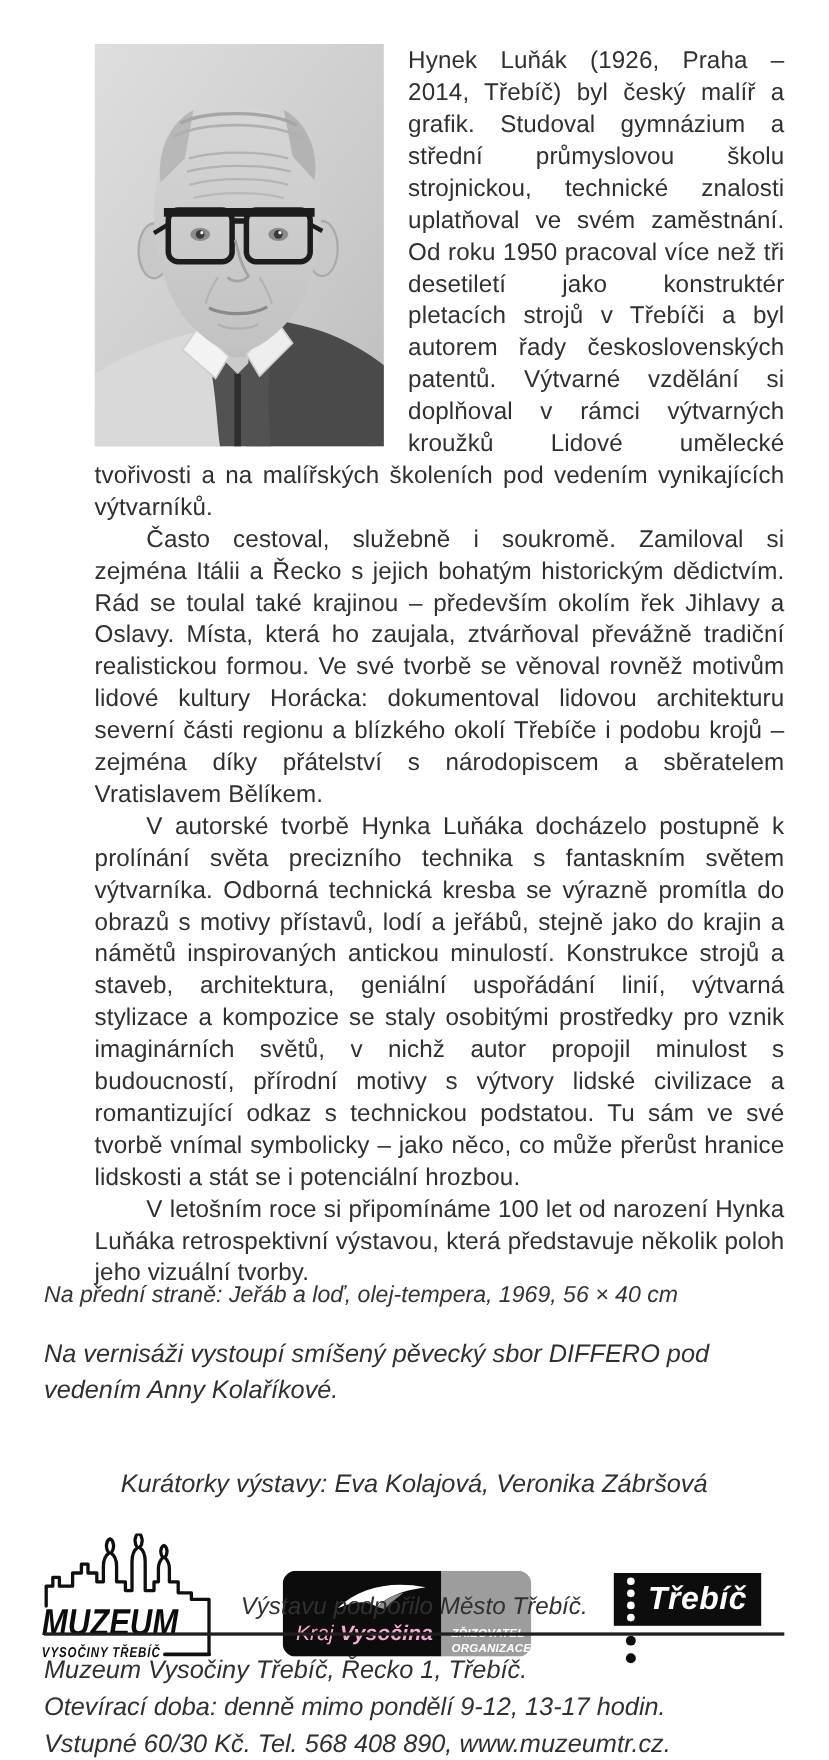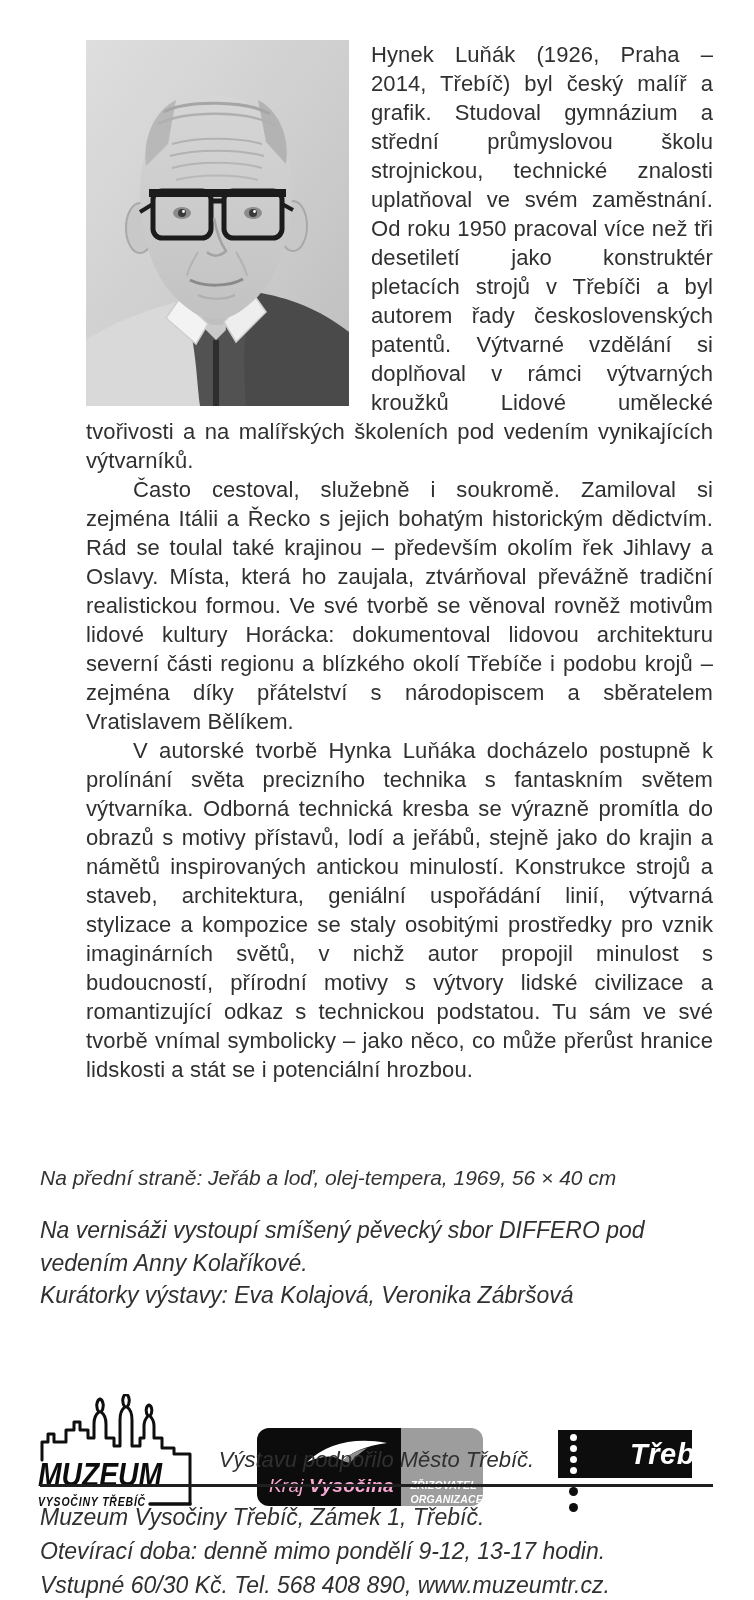--- a/index.html
+++ b/index.html
@@ -12,21 +12,21 @@
     float:left;width:263px;height:366px;margin:0 22px 10px 0;display:block;
   }
   p.body-par{
     margin:0;font-size:22px;line-height:29px;text-align:justify;
     letter-spacing:0.1px;color:#303030;
   }
   p.body-par.indent{text-indent:47px;}
   .pinned{position:absolute;left:40px;width:673px;font-style:italic;}
   .caption{top:1166px;font-size:21px;color:#333;}
   .vernissage{top:1214px;font-size:23px;line-height:33px;color:#303030;}
-  .curators{top:1282px;font-size:23px;color:#303030;}
+  .curators{top:1335px;font-size:23px;color:#303030;text-align:center;}
   .logos{top:1391px;height:125px;}
   .muzeum-logo{position:absolute;left:-2px;top:3px;width:172px;height:118px;}
   .kraj-logo{
     position:absolute;left:217px;top:37px;width:226px;height:78px;
     display:flex;border-radius:12px;overflow:hidden;
   }
   .kraj-black{width:153px;position:relative;}
   .kraj-swoosh{position:absolute;right:10px;top:9px;width:88px;height:27px;}
   .kraj-wordmark{
     position:absolute;left:12px;bottom:9px;font-size:19px;color:#f9a8d4;
@@ -39,21 +39,21 @@
     font-weight:bold;line-height:1.35;letter-spacing:0.2px;
   }
   .trebic-logo{position:absolute;left:518px;top:39px;width:134px;height:48px;}
   .trebic-box{
     position:absolute;left:0;top:0;width:134px;height:48px;background:#0d0d0d;
   }
   .trebic-dots-in{position:absolute;left:12px;top:4px;}
   .trebic-dots-in i{display:block;width:7px;height:7px;border-radius:50%;background:#fff;margin-bottom:4px;}
   .trebic-word{
     position:absolute;left:31px;top:0;height:48px;line-height:48px;
-    color:#fff;font-size:29px;font-weight:bold;letter-spacing:0.5px;margin-left:41px;
+    color:#fff;font-size:29px;font-weight:bold;letter-spacing:0.5px;
   }
   .trebic-dots-below{position:absolute;left:11px;top:57px;}
   .trebic-dots-below i{display:block;width:9px;height:9px;border-radius:50%;background:#0d0d0d;margin-bottom:7px;}
   .support-note{top:1447px;font-size:22px;color:#303030;text-align:center;}
   .divider{position:absolute;left:40px;top:1484px;width:673px;height:3px;background:#1f1f1f;}
   .footer{top:1500px;font-size:23px;line-height:34px;color:#303030;}
   svg text{font-family:"Liberation Sans", sans-serif;}
 </style>
 </head>
 <body>
@@ -118,20 +118,21 @@
 
       <path d="M128,178 C131,194 135,204 140,211 C134,217 126,217 121,212" stroke="#a3a3a3" stroke-width="2.5" fill="none"></path>
       <path d="M112,212 C106,222 102,230 101,236" stroke="#b3b3b3" stroke-width="2" fill="none"></path>
       <path d="M150,212 C156,222 160,230 161,236" stroke="#b3b3b3" stroke-width="2" fill="none"></path>
       <path d="M104,240 C118,247 143,247 157,239" stroke="#8a8a8a" stroke-width="3" fill="none"></path>
       <path d="M112,255 C122,260 139,260 149,255" stroke="#b0b0b0" stroke-width="2" fill="none"></path>
     </svg><span>Hynek Luňák (1926, Praha – 2014, Třebíč) byl český malíř a grafik. Studoval gymnázium a střední průmyslovou školu strojnickou, technické znalosti uplatňoval ve svém zaměstnání. Od roku 1950 pracoval více než tři desetiletí jako konstruktér pletacích strojů v Třebíči a byl autorem řady československých patentů. Výtvarné vzdělání si doplňoval v rámci výtvarných kroužků Lidové umělecké tvořivosti a na malířských školeních pod vedením vynikajících výtvarníků.</span>
   </p>
   <p class="body-par indent">Často cestoval, služebně i soukromě. Zamiloval si zejména Itálii a Řecko s jejich bohatým historickým dědictvím. Rád se toulal také krajinou – především okolím řek Jihlavy a Oslavy. Místa, která ho zaujala, ztvárňoval převážně tradiční realistickou formou. Ve své tvorbě se věnoval rovněž motivům lidové kultury Horácka: dokumentoval lidovou architekturu severní části regionu a blízkého okolí Třebíče i podobu krojů – zejména díky přátelství s národopiscem a sběratelem Vratislavem Bělíkem.</p>
   <p class="body-par indent">V autorské tvorbě Hynka Luňáka docházelo postupně k prolínání světa precizního technika s fantaskním světem výtvarníka. Odborná technická kresba se výrazně promítla do obrazů s motivy přístavů, lodí a jeřábů, stejně jako do krajin a námětů inspirovaných antickou minulostí. Konstrukce strojů a staveb, architektura, geniální uspořádání linií, výtvarná stylizace a kompozice se staly osobitými prostředky pro vznik imaginárních světů, v nichž autor propojil minulost s budoucností, přírodní motivy s výtvory lidské civilizace a romantizující odkaz s technickou podstatou. Tu sám ve své tvorbě vnímal symbolicky – jako něco, co může přerůst hranice lidskosti a stát se i potenciální hrozbou.</p>
+  <p class="body-par indent">V letošním roce si připomínáme 100 let od narození Hynka Luňáka retrospektivní výstavou, která představuje několik poloh jeho vizuální tvorby.</p>
 </div>
 
 <div class="pinned caption">Na přední straně: Jeřáb a loď, olej-tempera, 1969, 56 × 40 cm</div>
 
 <div class="pinned vernissage">Na vernisáži vystoupí smíšený pěvecký sbor DIFFERO pod vedením Anny Kolaříkové.</div>
 
 <div class="pinned curators">Kurátorky výstavy: Eva Kolajová, Veronika Zábršová</div>
 
 <div class="pinned logos">
 
@@ -179,16 +180,16 @@
         <i></i>
     </span>
   </div>
 </div>
 
 <div class="pinned support-note">Výstavu podpořilo Město Třebíč.</div>
 
 <div class="divider"></div>
 
 <div class="pinned footer">
-  <div>Muzeum Vysočiny Třebíč, Zámek 1, Třebíč.</div>
+  <div>Muzeum Vysočiny Třebíč, Řecko 1, Třebíč.</div>
   <div>Otevírací doba: denně mimo pondělí 9-12, 13-17 hodin.</div>
   <div>Vstupné 60/30 Kč. Tel. 568 408 890, www.muzeumtr.cz.</div>
 </div>
 
 </body></html>

